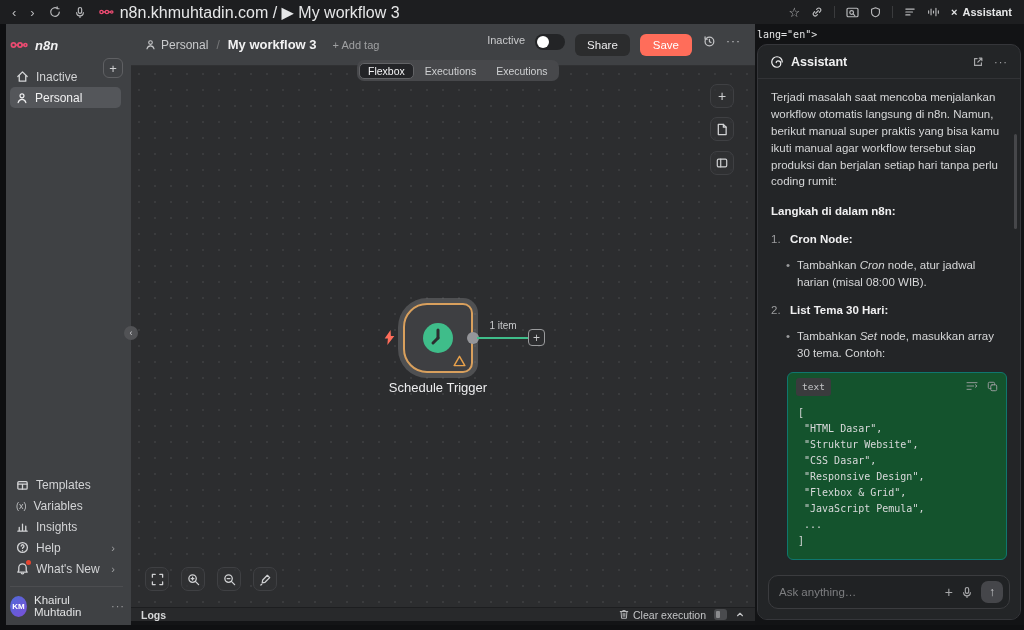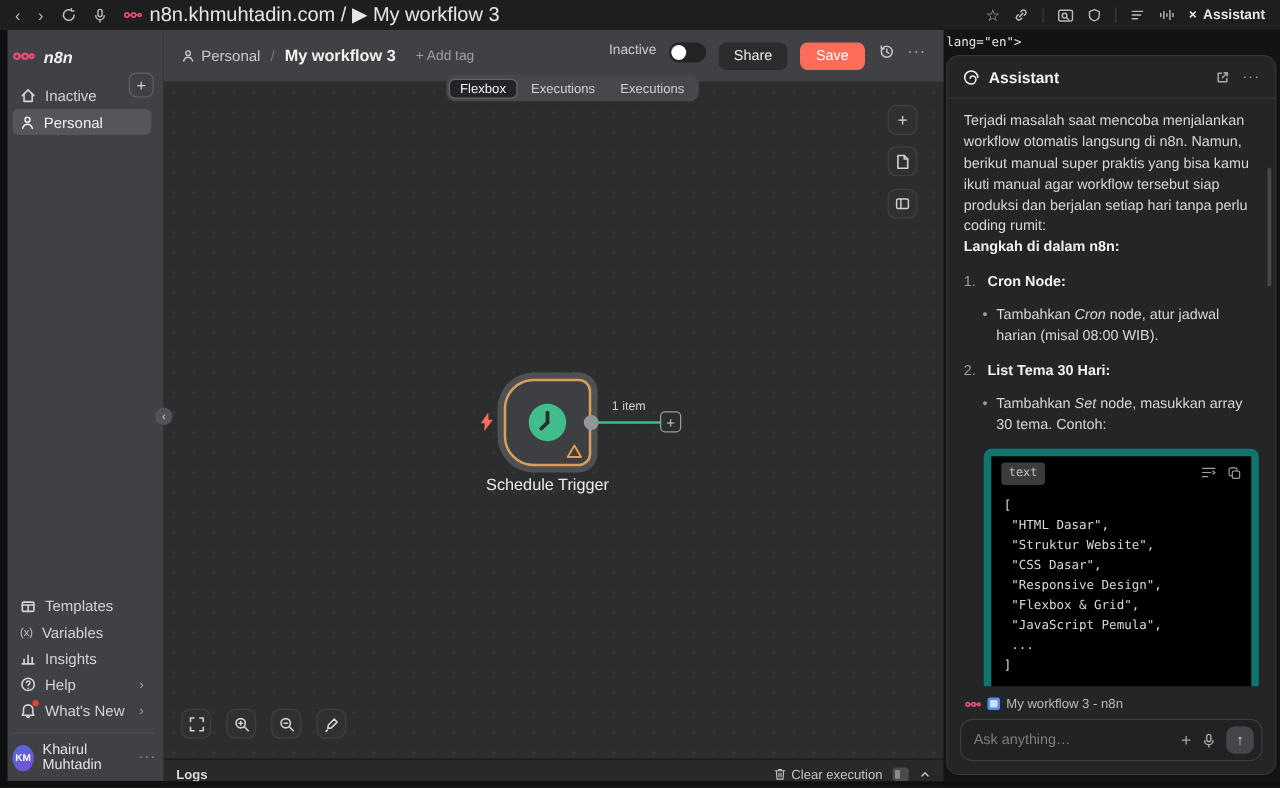--- a/index.html
+++ b/index.html
@@ -81,46 +81,46 @@
   .conn-plus { position:absolute; left:397px; top:263px; width:17px; height:17px; border:1.4px solid #9a9b9d;
     border-radius:4px; color:#c9cacc; font-size:12px; display:flex; align-items:center; justify-content:center;
     background:#2c2d2f; cursor:pointer; }
   .cv-btn { position:absolute; width:24px; height:24px; background:rgba(48,49,52,.75); border:1px solid #3f4043;
     border-radius:7px; color:#cfd0d2; display:flex; align-items:center; justify-content:center; cursor:pointer; }
   .cv-btn.textglyph { font-size:14px; }
   .btn-execute { position:absolute; left:247px; top:500px; height:26px; padding:0 14px; background:#ff6d5a;
     border-radius:6px; color:#fff; font-size:11.5px; display:flex; align-items:center; gap:6px; cursor:pointer; }
 
   
-  .logs-bar { position:absolute; left:131px; top:607px; width:624px; height:24px; background:#28292b;
+  .logs-bar { position:absolute; left:131px; top:607px; width:624px; height:14px; background:#28292b;
     border-top:1px solid #1d1e20; display:flex; align-items:center; padding:0 10px; }
   .logs-title { color:#d6d7d8; font-size:10.5px; font-weight:bold; }
   .logs-right { margin-left:auto; display:flex; align-items:center; gap:8px; color:#c3c4c6; font-size:10.5px; }
   .logs-clear { display:flex; align-items:center; gap:4px; cursor:pointer; }
   .logs-panel-icon { width:13px; height:11px; background:#4a4b4e; border-radius:3px; position:relative; cursor:pointer; }
   .logs-panel-icon::after { content:""; position:absolute; left:2px; top:2px; width:4px; height:7px; background:#8b8c8e; border-radius:1px; }
 
   
   .assist-col { position:absolute; left:755px; top:24px; width:269px; height:606px; background:#121315; }
   .src-frag { position:absolute; left:2px; top:5px; font-family:"DejaVu Sans Mono", monospace; font-size:10px; color:#e4e5e6; }
   .panel { position:absolute; left:2px; top:20px; width:264px; height:576px; background:#232527;
     border:1px solid #35363a; border-radius:10px; display:flex; flex-direction:column; overflow:hidden; }
   .panel-header { height:34px; display:flex; align-items:center; gap:7px; padding:0 12px;
     border-bottom:1px solid #323336; color:#f0f0f1; flex:none; }
   .panel-title { font-size:12.5px; font-weight:bold; }
   .ph-right { margin-left:auto; display:flex; align-items:center; gap:10px; color:#a7a8aa; }
   .ph-more { font-size:11px; letter-spacing:1px; cursor:pointer; }
   .panel-body { flex:1; overflow:hidden; padding:10px 13px 0 13px; font-size:11.5px; color:#d6d7d8; line-height:1.47; position:relative; }
-  .pb-heading { color:#f0f0f1; font-weight:bold; }
+  .pb-heading { color:#f0f0f1; font-weight:bold; margin-top:13px; }
   .step { display:flex; gap:5px; margin-top:11px; }
   .step-num { color:#9b9c9e; min-width:14px; }
   .step-title { color:#f0f0f1; font-weight:bold; }
   .bullet { display:flex; gap:7px; margin:9px 0 0 15px; }
   .bullet-dot { color:#9b9c9e; }
-  .codeblock { margin:10px 0 2px 16px; background:#000000; border:6px solid #0f766e; border-radius:6px; overflow:hidden; }
+  .codeblock { margin:10px 0 2px 16px; background:#14532d; border:1px solid #0f766e; border-radius:6px; overflow:hidden; }
   .code-head { display:flex; align-items:center; padding:5px 8px; }
   .code-lang { font-family:"DejaVu Sans Mono", monospace; font-size:9.5px; color:#c3c4c6; background:#3a3b3d;
     padding:2px 6px; border-radius:3px; }
   .code-head-icons { margin-left:auto; display:flex; gap:9px; color:#9fa0a2; }
   .code-body { font-family:"DejaVu Sans Mono", monospace; font-size:10px; color:#d8d9da; line-height:1.6;
     padding:4px 10px 10px 10px; white-space:pre; }
   .panel-scrollbar { position:absolute; right:3px; top:55px; width:3px; height:95px; background:#46474a; border-radius:2px; }
   .panel-footer { flex:none; padding:6px 10px 10px 10px; background:#232527; }
   .ctx-chip { display:flex; align-items:center; gap:5px; font-size:10.5px; color:#b9babc; padding:2px 4px 6px 4px; }
   .ctx-fav { width:10px; height:10px; border-radius:2px; background:#5a8def; flex:none; position:relative; }
@@ -490,32 +490,20 @@
  "Flexbox &amp; Grid",
  "JavaScript Pemula",
  ...
 ]</div>
         </div>
 
         <div class="panel-scrollbar"></div>
       </div>
 
       <div class="panel-footer">
-        <div class="ctx-chip">
-          <span class="icon-pink">
-            <svg width="13" height="9" viewBox="0 0 18 12" style="stroke:#ea4b71;stroke-width:1.8">
-                <circle cx="3" cy="6" r="2"></circle>
-                <circle cx="9.5" cy="6" r="2"></circle>
-                <path d="M5 6h2.5M11.5 6h2"></path>
-                <circle cx="15.3" cy="6" r="1.4"></circle>
-              </svg>
-          </span>
-          <span class="ctx-fav"></span>
-          <span>My workflow 3 - n8n</span>
-        </div>
         <div class="ask-box">
           <input class="ask-input" type="text" placeholder="Ask anything…" style="">
           <span class="ask-plus">+</span>
           <span class="ask-mic">
             <svg width="10" height="13" viewBox="0 0 12 14">
                 <rect x="4" y="1" width="4" height="7" rx="2"></rect>
                 <path d="M2 7a4 4 0 0 0 8 0M6 11v2"></path>
               </svg>
           </span>
           <span class="ask-send">↑</span>

